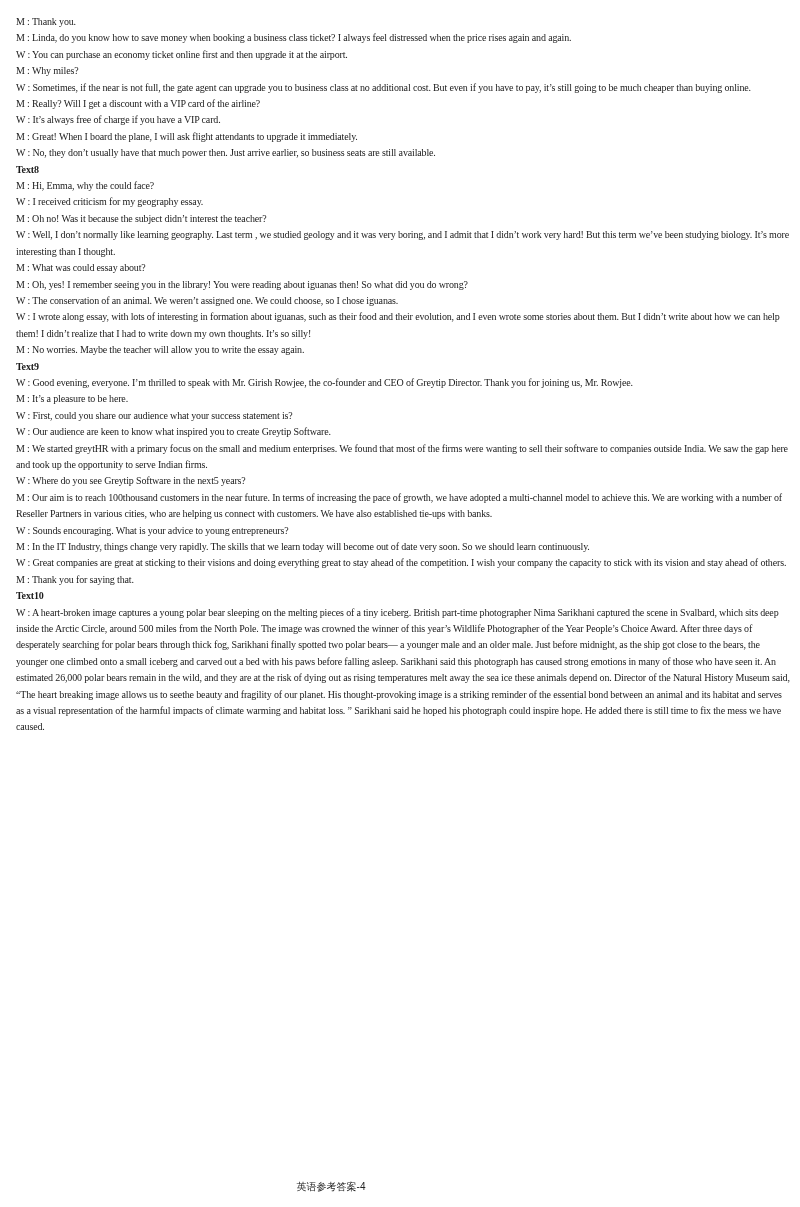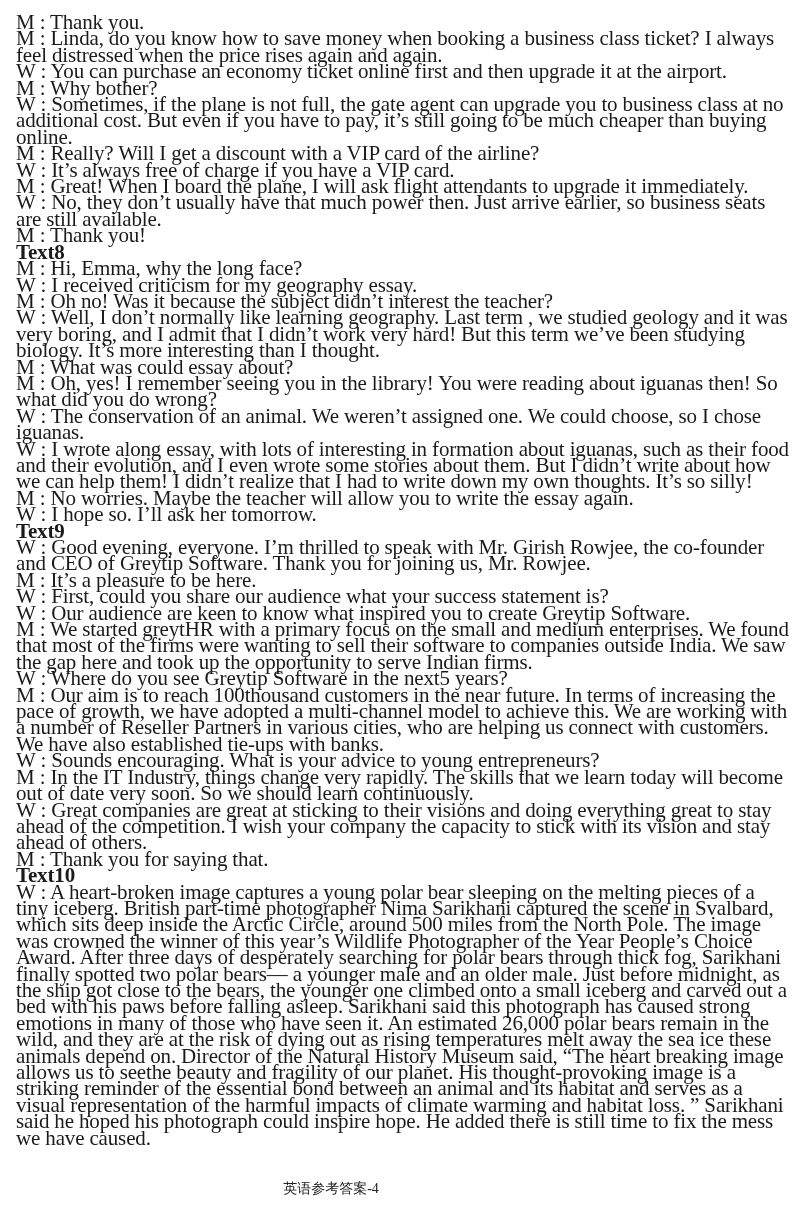--- a/index.html
+++ b/index.html
@@ -3,60 +3,58 @@
   <meta charset="utf-8">
   <style>
     html, body { margin: 0; padding: 0; background: #ffffff; }
     body {
       width: 800px; height: 1207px; overflow: hidden; position: relative;
       font-family: "Liberation Serif", "DejaVu Serif", serif;
       color: #1a1a1a;
     }
     .page {
       position: absolute; left: 16px; top: 14px; width: 774px;
-      font-size: 21px; line-height: 16.4px;
+      font-size: 10px; line-height: 16.4px;
       letter-spacing: -0.15px;
     }
     .heading { font-weight: bold; }
     .line { margin: 0; }
     .speaker { }
     .footer {
       position: absolute; left: 0; width: 662px; top: 1180px;
-      text-align: center; font-size: 14px;
-      font-family: Liberation Serif, serif;
+      text-align: center; font-size: 10px;
+      font-family: Liberation Sans, sans-serif;
       color: #222;
     }
   </style>
 </head>
 <body>
 
 <div class="page" id="page">
     <p class="line"><span class="speaker">M</span><span style="white-space: pre;"> : </span><span>Thank you.</span></p>
     <p class="line"><span class="speaker">M</span><span style="white-space: pre;"> : </span><span>Linda, do you know how to save money when booking a business class ticket? I always feel distressed when the price rises again and again.</span></p>
     <p class="line"><span class="speaker">W</span><span style="white-space: pre;"> : </span><span>You can purchase an economy ticket online first and then upgrade it at the airport.</span></p>
-    <p class="line"><span class="speaker">M</span><span style="white-space: pre;"> : </span><span>Why bother?</span></p>
-    <p class="line"><span class="speaker">W</span><span style="white-space: pre;"> : </span><span>Sometimes, if the plane is not full, the gate agent can upgrade you to business class at no additional cost. But even if you have to pay, it’s still going to be much cheaper than buying online.</span></p>
+    <p class="line"><span class="speaker">M</span><span style="white-space: pre;"> : </span><span>Why miles?</span></p>
+    <p class="line"><span class="speaker">W</span><span style="white-space: pre;"> : </span><span>Sometimes, if the near is not full, the gate agent can upgrade you to business class at no additional cost. But even if you have to pay, it’s still going to be much cheaper than buying online.</span></p>
     <p class="line"><span class="speaker">M</span><span style="white-space: pre;"> : </span><span>Really? Will I get a discount with a VIP card of the airline?</span></p>
     <p class="line"><span class="speaker">W</span><span style="white-space: pre;"> : </span><span>It’s always free of charge if you have a VIP card.</span></p>
     <p class="line"><span class="speaker">M</span><span style="white-space: pre;"> : </span><span>Great! When I board the plane, I will ask flight attendants to upgrade it immediately.</span></p>
     <p class="line"><span class="speaker">W</span><span style="white-space: pre;"> : </span><span>No, they don’t usually have that much power then. Just arrive earlier, so business seats are still available.</span></p>
-    <p class="line"><span class="speaker">M</span><span style="white-space: pre;"> : </span><span>Thank you!</span></p>
     <p class="line heading">Text8</p>
-    <p class="line"><span class="speaker">M</span><span style="white-space: pre;"> : </span><span>Hi, Emma, why the long face?</span></p>
+    <p class="line"><span class="speaker">M</span><span style="white-space: pre;"> : </span><span>Hi, Emma, why the could face?</span></p>
     <p class="line"><span class="speaker">W</span><span style="white-space: pre;"> : </span><span>I received criticism for my geography essay.</span></p>
     <p class="line"><span class="speaker">M</span><span style="white-space: pre;"> : </span><span>Oh no! Was it because the subject didn’t interest the teacher?</span></p>
     <p class="line"><span class="speaker">W</span><span style="white-space: pre;"> : </span><span>Well, I don’t normally like learning geography. Last term , we studied geology and it was very boring, and I admit that I didn’t work very hard! But this term we’ve been studying biology. It’s more interesting than I thought.</span></p>
     <p class="line"><span class="speaker">M</span><span style="white-space: pre;"> : </span><span>What was could essay about?</span></p>
     <p class="line"><span class="speaker">M</span><span style="white-space: pre;"> : </span><span>Oh, yes! I remember seeing you in the library! You were reading about iguanas then! So what did you do wrong?</span></p>
     <p class="line"><span class="speaker">W</span><span style="white-space: pre;"> : </span><span>The conservation of an animal. We weren’t assigned one. We could choose, so I chose iguanas.</span></p>
     <p class="line"><span class="speaker">W</span><span style="white-space: pre;"> : </span><span>I wrote along essay, with lots of interesting in formation about iguanas, such as their food and their evolution, and I even wrote some stories about them. But I didn’t write about how we can help them! I didn’t realize that I had to write down my own thoughts. It’s so silly!</span></p>
     <p class="line"><span class="speaker">M</span><span style="white-space: pre;"> : </span><span>No worries. Maybe the teacher will allow you to write the essay again.</span></p>
-    <p class="line"><span class="speaker">W</span><span style="white-space: pre;"> : </span><span>I hope so. I’ll ask her tomorrow.</span></p>
     <p class="line heading">Text9</p>
-    <p class="line"><span class="speaker">W</span><span style="white-space: pre;"> : </span><span>Good evening, everyone. I’m thrilled to speak with Mr. Girish Rowjee, the co-founder and CEO of Greytip Software. Thank you for joining us, Mr. Rowjee.</span></p>
+    <p class="line"><span class="speaker">W</span><span style="white-space: pre;"> : </span><span>Good evening, everyone. I’m thrilled to speak with Mr. Girish Rowjee, the co-founder and CEO of Greytip Director. Thank you for joining us, Mr. Rowjee.</span></p>
     <p class="line"><span class="speaker">M</span><span style="white-space: pre;"> : </span><span>It’s a pleasure to be here.</span></p>
     <p class="line"><span class="speaker">W</span><span style="white-space: pre;"> : </span><span>First, could you share our audience what your success statement is?</span></p>
     <p class="line"><span class="speaker">W</span><span style="white-space: pre;"> : </span><span>Our audience are keen to know what inspired you to create Greytip Software.</span></p>
     <p class="line"><span class="speaker">M</span><span style="white-space: pre;"> : </span><span>We started greytHR with a primary focus on the small and medium enterprises. We found that most of the firms were wanting to sell their software to companies outside India. We saw the gap here and took up the opportunity to serve Indian firms.</span></p>
     <p class="line"><span class="speaker">W</span><span style="white-space: pre;"> : </span><span>Where do you see Greytip Software in the next5 years?</span></p>
     <p class="line"><span class="speaker">M</span><span style="white-space: pre;"> : </span><span>Our aim is to reach 100thousand customers in the near future. In terms of increasing the pace of growth, we have adopted a multi-channel model to achieve this. We are working with a number of Reseller Partners in various cities, who are helping us connect with customers. We have also established tie-ups with banks.</span></p>
     <p class="line"><span class="speaker">W</span><span style="white-space: pre;"> : </span><span>Sounds encouraging. What is your advice to young entrepreneurs?</span></p>
     <p class="line"><span class="speaker">M</span><span style="white-space: pre;"> : </span><span>In the IT Industry, things change very rapidly. The skills that we learn today will become out of date very soon. So we should learn continuously.</span></p>
     <p class="line"><span class="speaker">W</span><span style="white-space: pre;"> : </span><span>Great companies are great at sticking to their visions and doing everything great to stay ahead of the competition. I wish your company the capacity to stick with its vision and stay ahead of others.</span></p>
     <p class="line"><span class="speaker">M</span><span style="white-space: pre;"> : </span><span>Thank you for saying that.</span></p>

